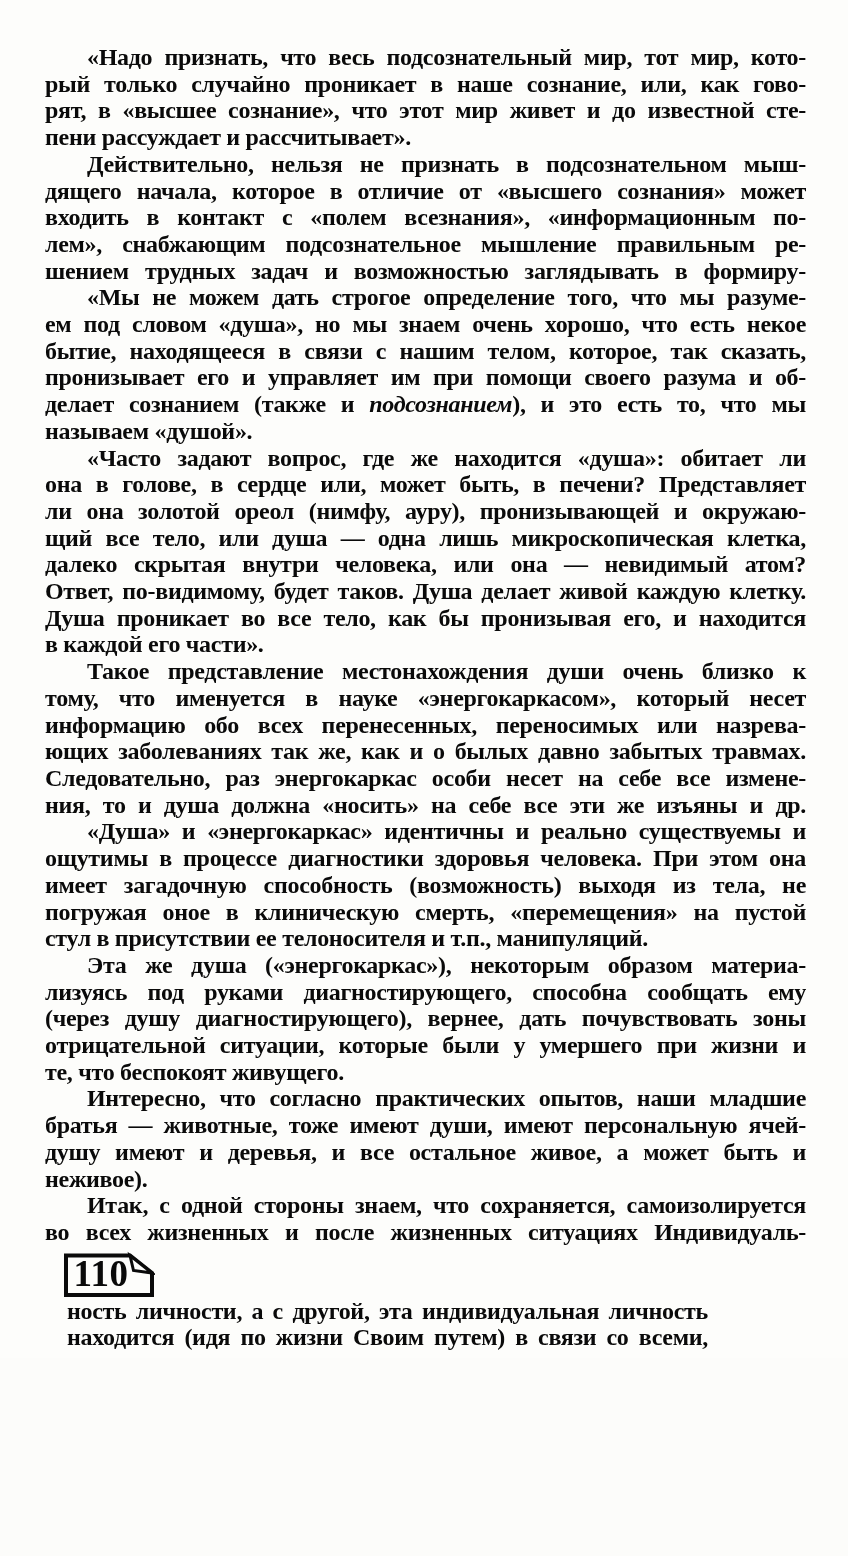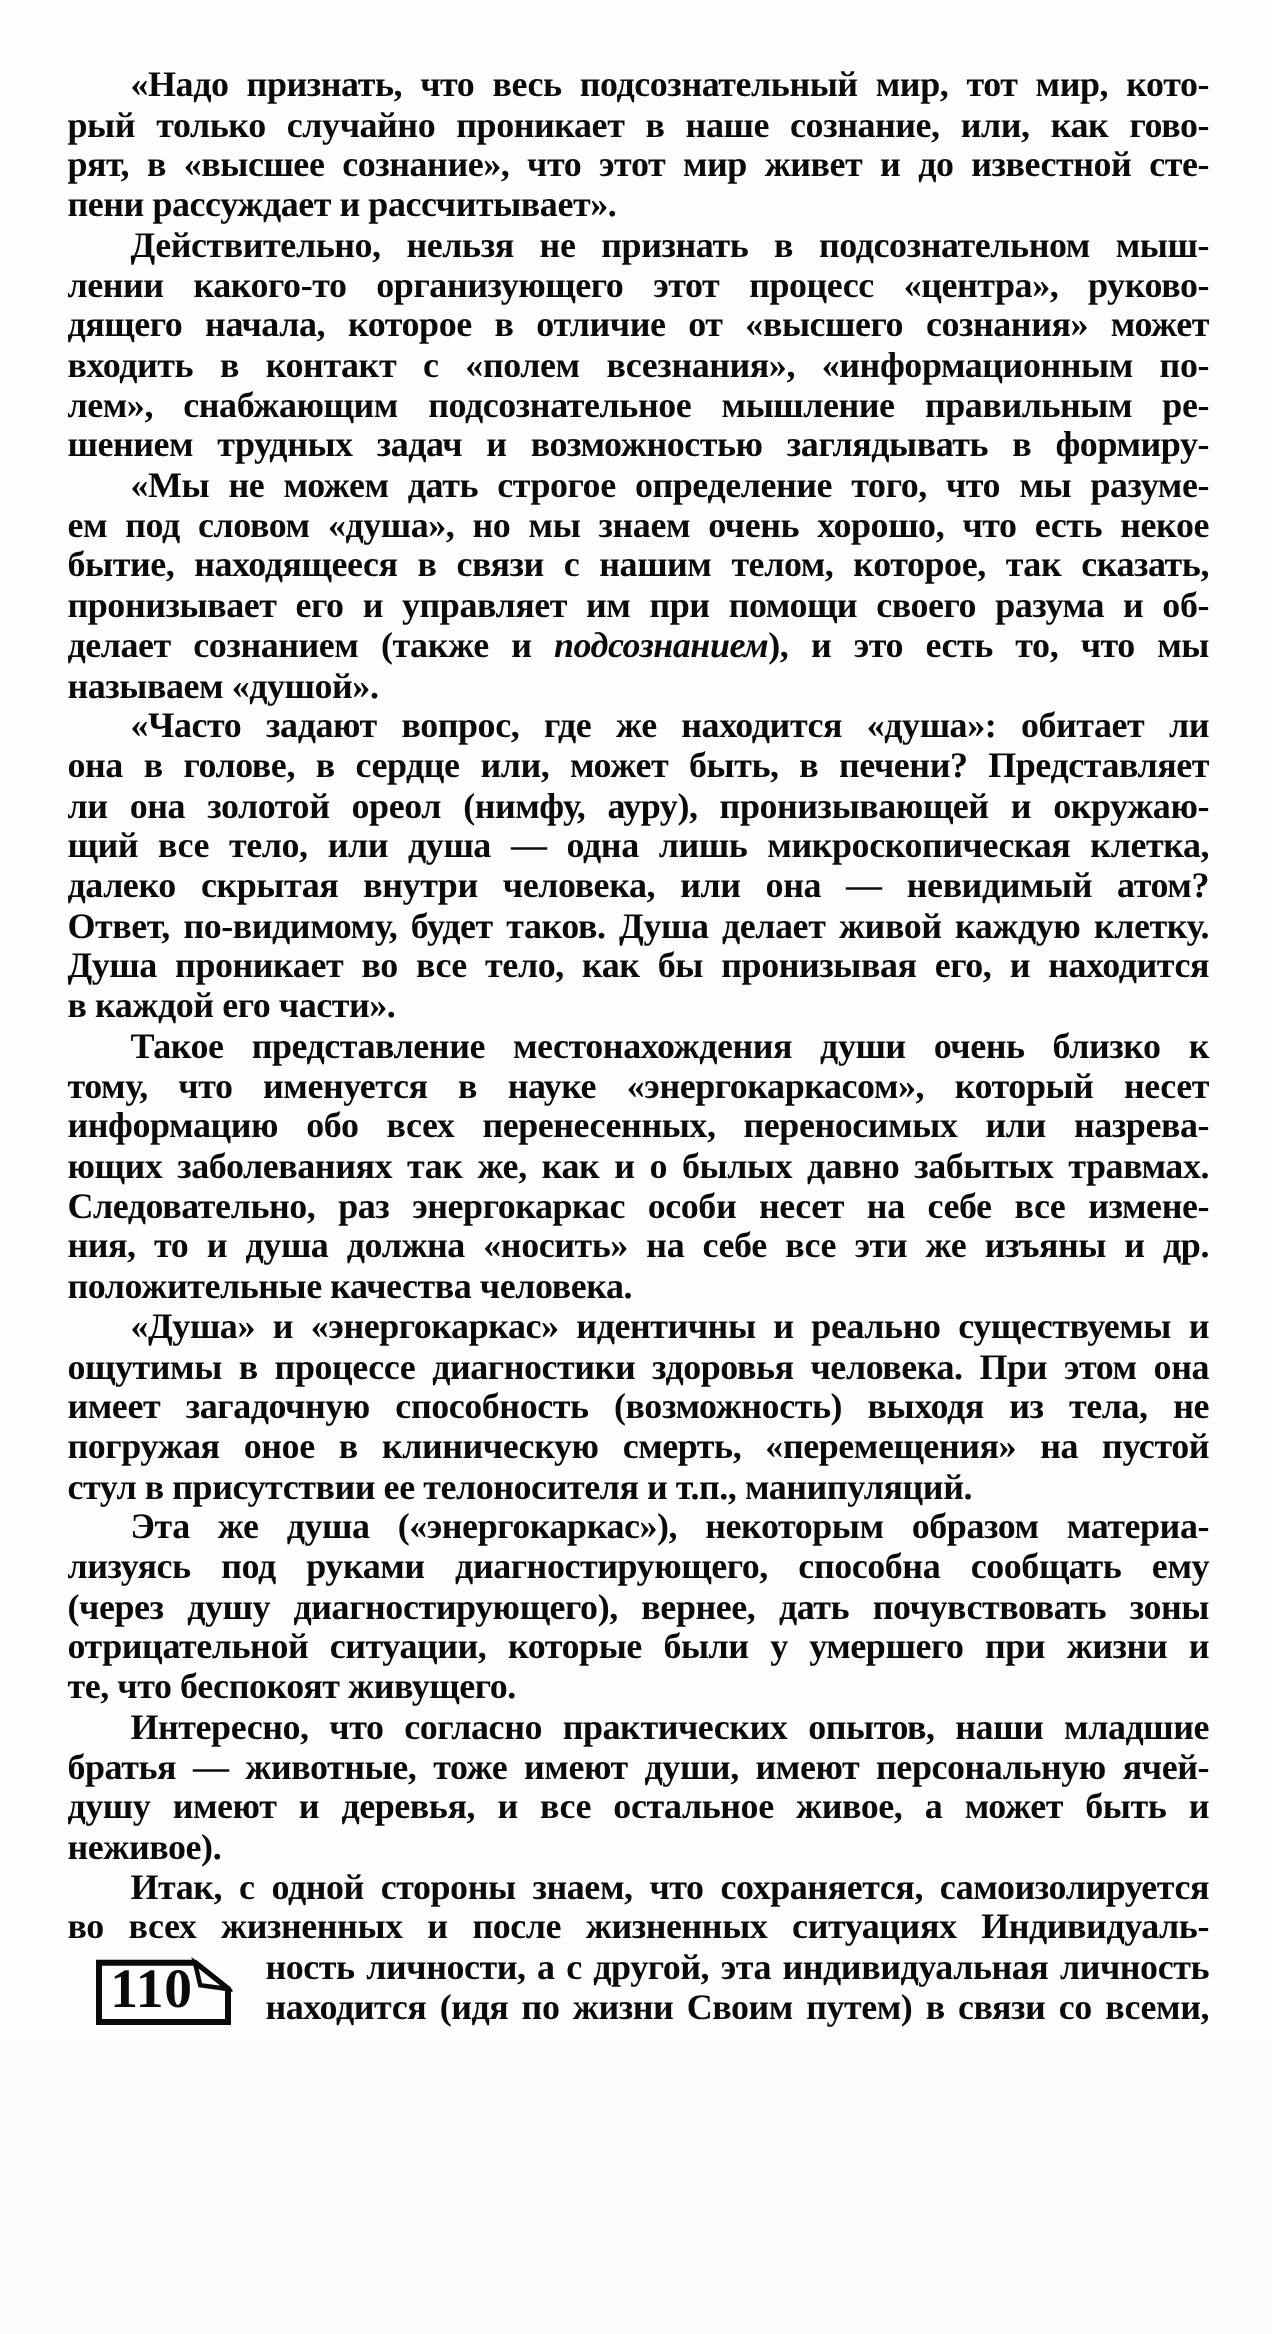--- a/index.html
+++ b/index.html
@@ -30,20 +30,21 @@
     text-align:justify;
     text-align-last:justify;
     white-space:normal;
   }
   .line.first{text-indent:42px;}
   .line.last{text-align-last:left;}
   .it{font-style:italic;}
   .footer-row{
     display:flex;
     align-items:flex-start;
+    flex-direction:column;
   }
   .badge{
     position:relative;
     flex:none;
     width:92px;height:48px;
     margin:4px 0 0 18px;
   }
   .badge svg{position:absolute;left:0;top:0;}
   .badge-num{
     position:absolute;left:0;top:1px;
@@ -66,21 +67,20 @@
   <div class="text-block">
     <div id="paras">
         <div class="para">
           <div class="line first"><span>«Надо признать, что весь подсознательный мир, тот мир, кото-</span></div>
           <div class="line"><span>рый только случайно проникает в наше сознание, или, как гово-</span></div>
           <div class="line"><span>рят, в «высшее сознание», что этот мир живет и до известной сте-</span></div>
           <div class="line last"><span>пени рассуждает и рассчитывает».</span></div>
         </div>
         <div class="para">
           <div class="line first"><span>Действительно, нельзя не признать в подсознательном мыш-</span></div>
-          <div class="line"><span>лении какого-то организующего этот процесс «центра», руково-</span></div>
           <div class="line"><span>дящего начала, которое в отличие от «высшего сознания» может</span></div>
           <div class="line"><span>входить в контакт с «полем всезнания», «информационным по-</span></div>
           <div class="line"><span>лем», снабжающим подсознательное мышление правильным ре-</span></div>
           <div class="line"><span>шением трудных задач и возможностью заглядывать в формиру-</span></div>
         </div>
         <div class="para">
           <div class="line first"><span>«Мы не можем дать строгое определение того, что мы разуме-</span></div>
           <div class="line"><span>ем под словом «душа», но мы знаем очень хорошо, что есть некое</span></div>
           <div class="line"><span>бытие, находящееся в связи с нашим телом, которое, так сказать,</span></div>
           <div class="line"><span>пронизывает его и управляет им при помощи своего разума и об-</span></div>
@@ -97,21 +97,20 @@
           <div class="line"><span>Душа проникает во все тело, как бы пронизывая его, и находится</span></div>
           <div class="line last"><span>в каждой его части».</span></div>
         </div>
         <div class="para">
           <div class="line first"><span>Такое представление местонахождения души очень близко к</span></div>
           <div class="line"><span>тому, что именуется в науке «энергокаркасом», который несет</span></div>
           <div class="line"><span>информацию обо всех перенесенных, переносимых или назрева-</span></div>
           <div class="line"><span>ющих заболеваниях так же, как и о былых давно забытых травмах.</span></div>
           <div class="line"><span>Следовательно, раз энергокаркас особи несет на себе все измене-</span></div>
           <div class="line"><span>ния, то и душа должна «носить» на себе все эти же изъяны и др.</span></div>
-          <div class="line last"><span>положительные качества человека.</span></div>
         </div>
         <div class="para">
           <div class="line first"><span>«Душа» и «энергокаркас» идентичны и реально существуемы и</span></div>
           <div class="line"><span>ощутимы в процессе диагностики здоровья человека. При этом она</span></div>
           <div class="line"><span>имеет загадочную способность (возможность) выходя из тела, не</span></div>
           <div class="line"><span>погружая оное в клиническую смерть, «перемещения» на пустой</span></div>
           <div class="line last"><span>стул в присутствии ее телоносителя и т.п., манипуляций.</span></div>
         </div>
         <div class="para">
           <div class="line first"><span>Эта же душа («энергокаркас»), некоторым образом материа-</span></div>

